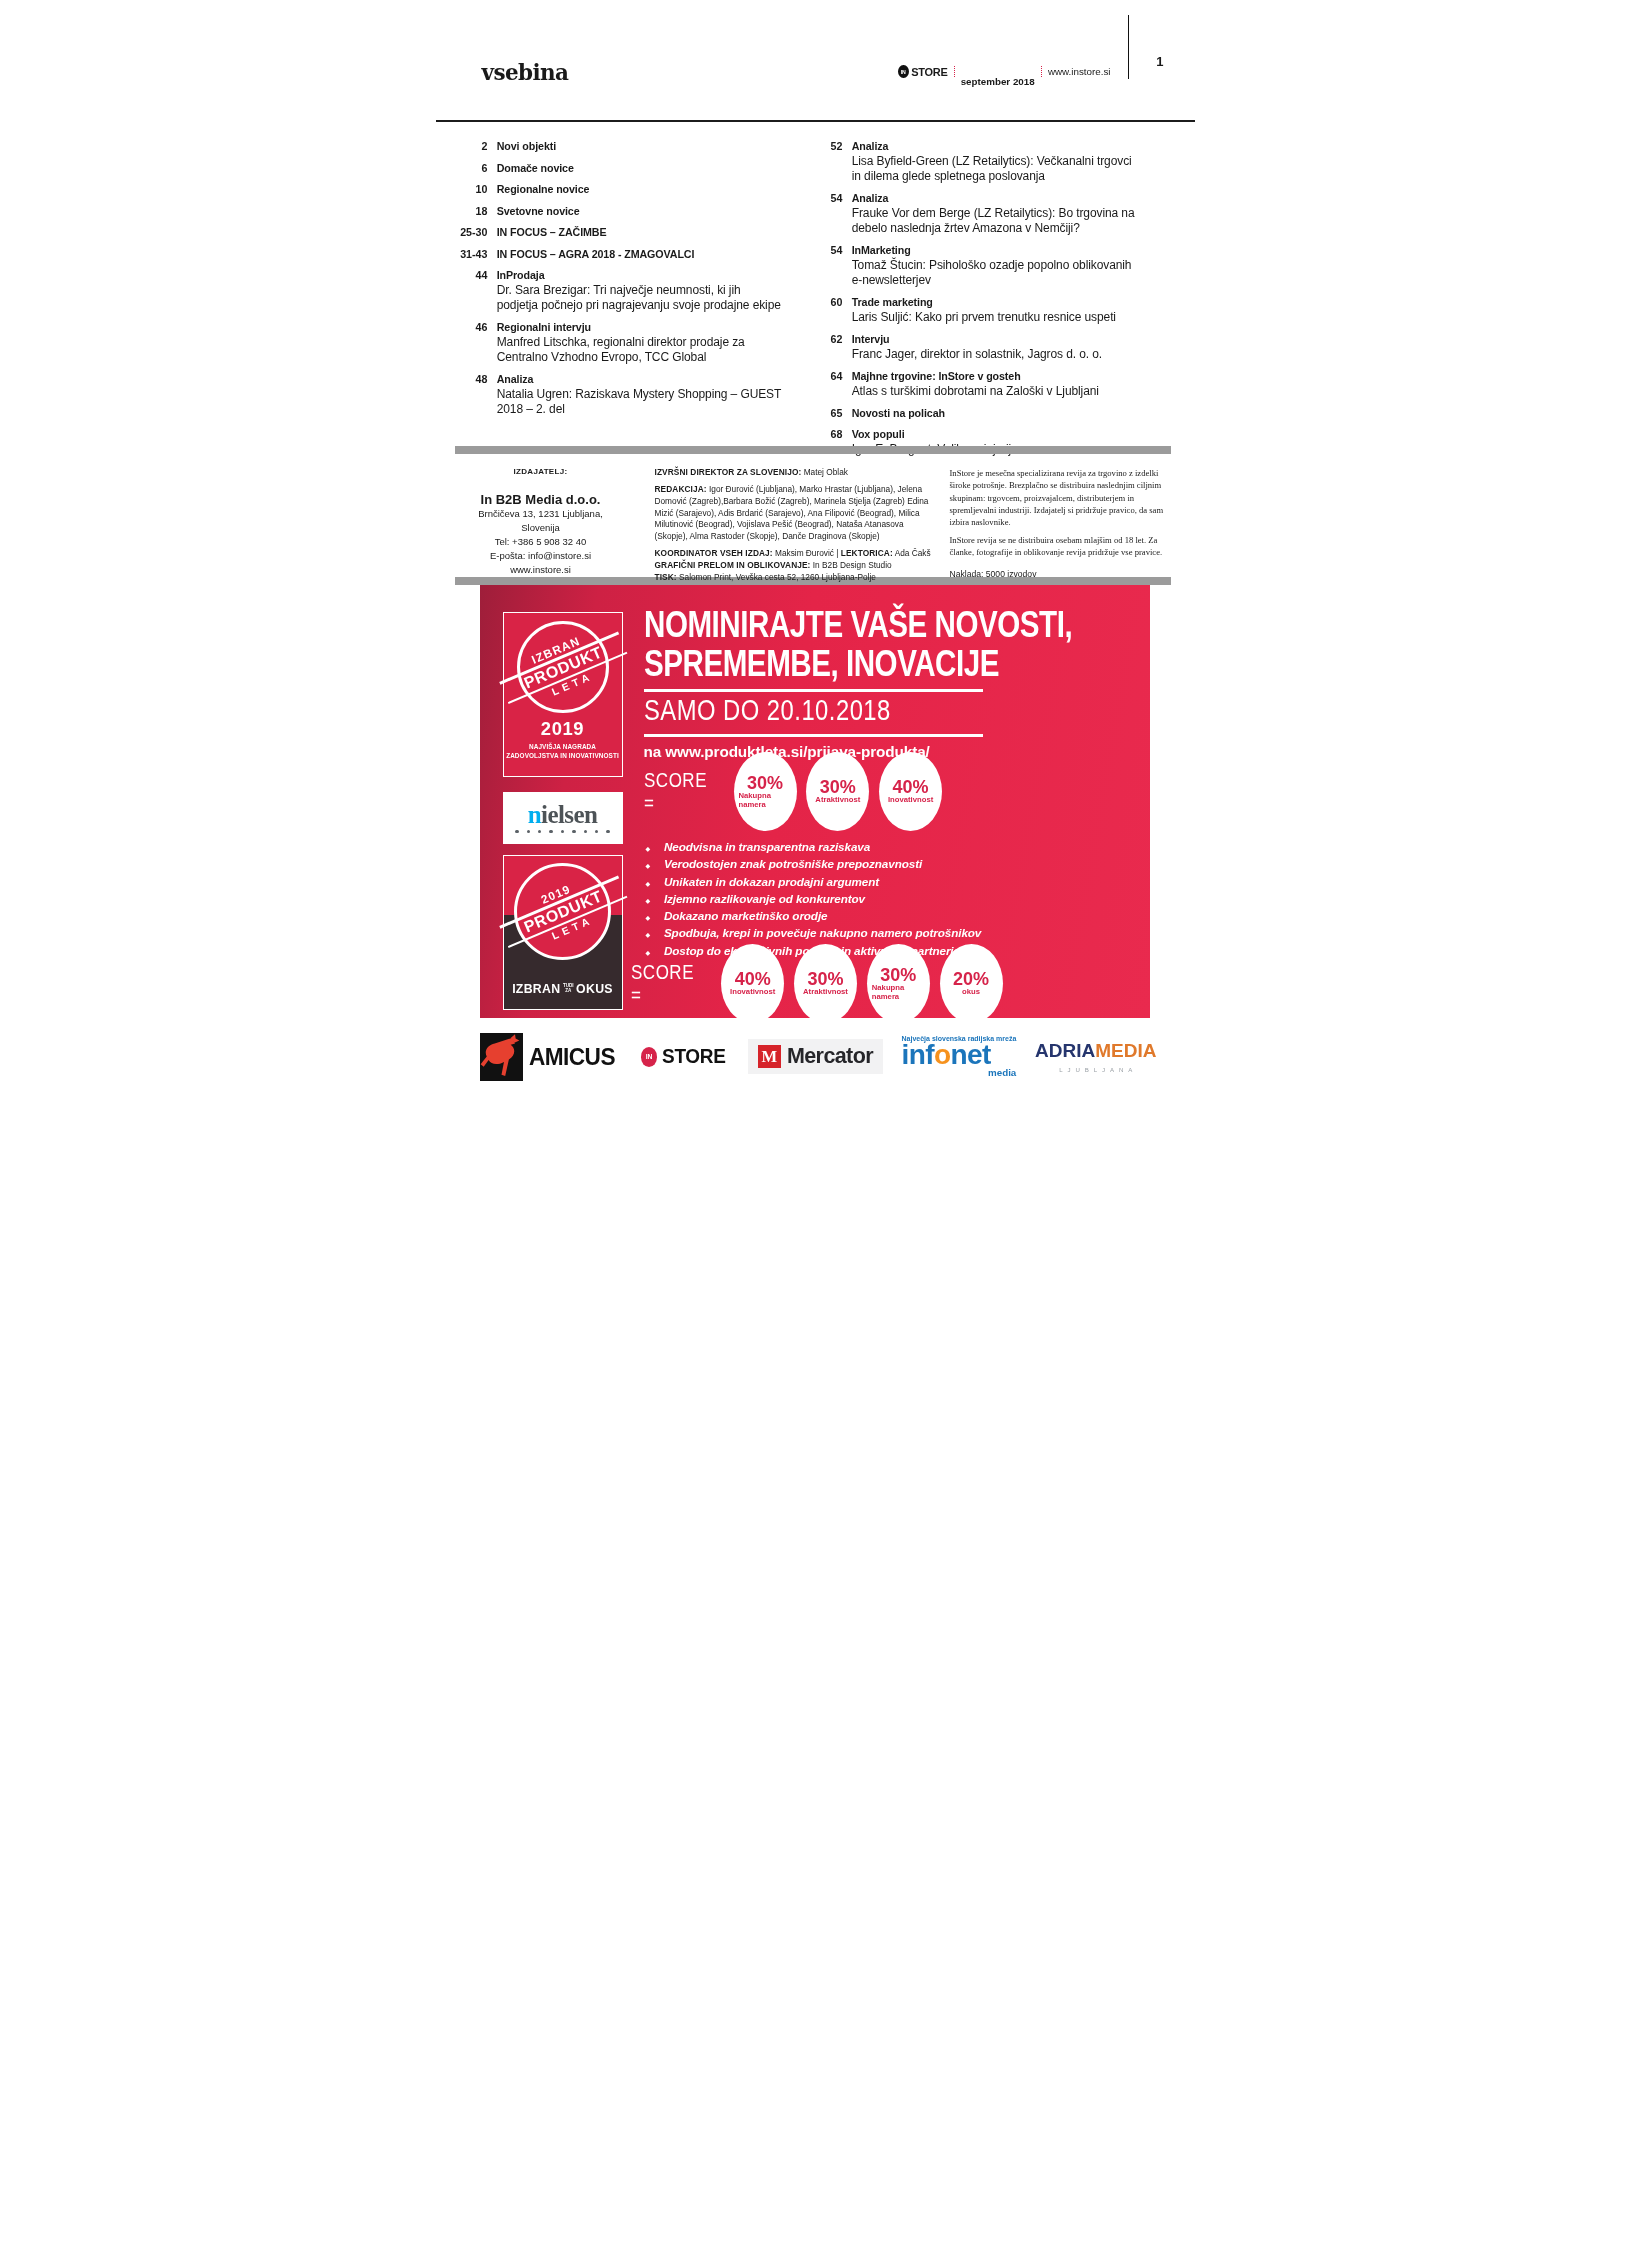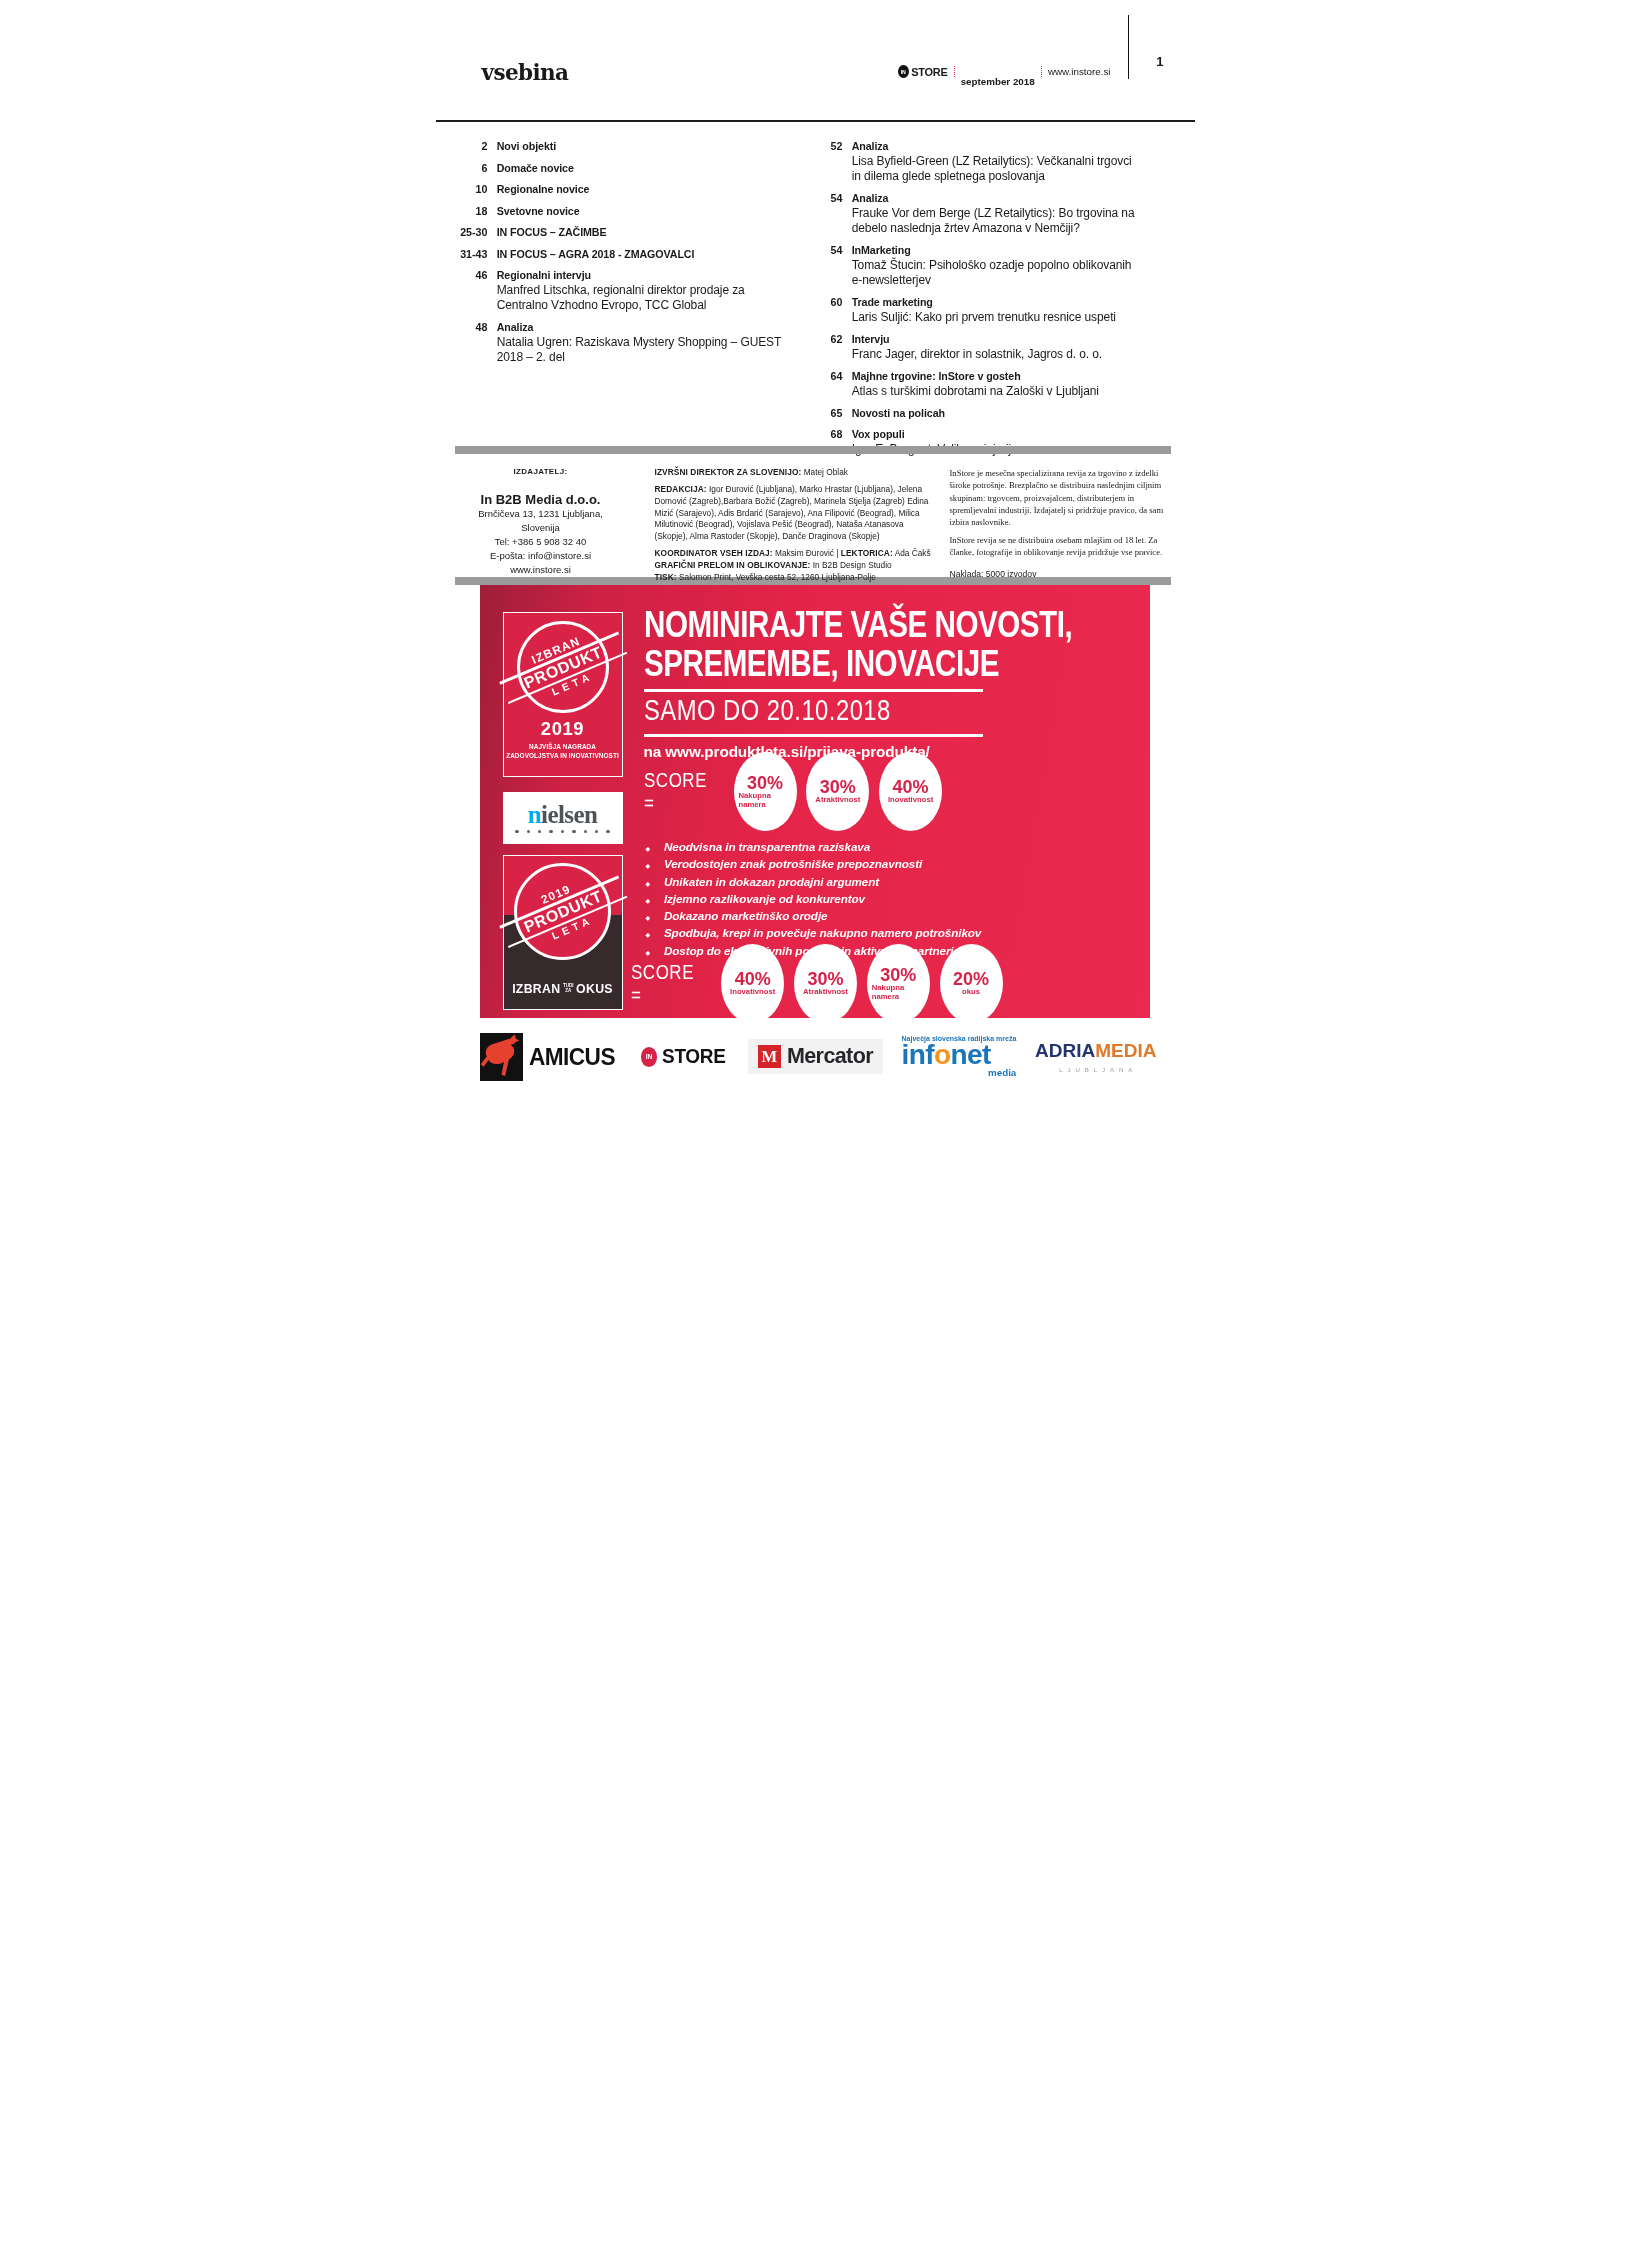--- a/index.html
+++ b/index.html
@@ -169,20 +169,27 @@
       </div>
     </div>
       <div class="toc-entry">
       <div class="toc-num">31-43</div>
       <div>
         <div class="toc-title">IN FOCUS – AGRA 2018 - ZMAGOVALCI</div>
 
       </div>
     </div>
       <div class="toc-entry">
+      <div class="toc-num">44</div>
+      <div>
+        <div class="toc-title">InProdaja</div>
+        <div class="toc-desc">Dr. Sara Brezigar: Tri največje neumnosti, ki jih podjetja počnejo pri nagrajevanju svoje prodajne ekipe</div>
+      </div>
+    </div>
+      <div class="toc-entry">
       <div class="toc-num">46</div>
       <div>
         <div class="toc-title">Regionalni intervju</div>
         <div class="toc-desc">Manfred Litschka, regionalni direktor prodaje za Centralno Vzhodno Evropo, TCC Global</div>
       </div>
     </div>
       <div class="toc-entry">
       <div class="toc-num">48</div>
       <div>
         <div class="toc-title">Analiza</div>

